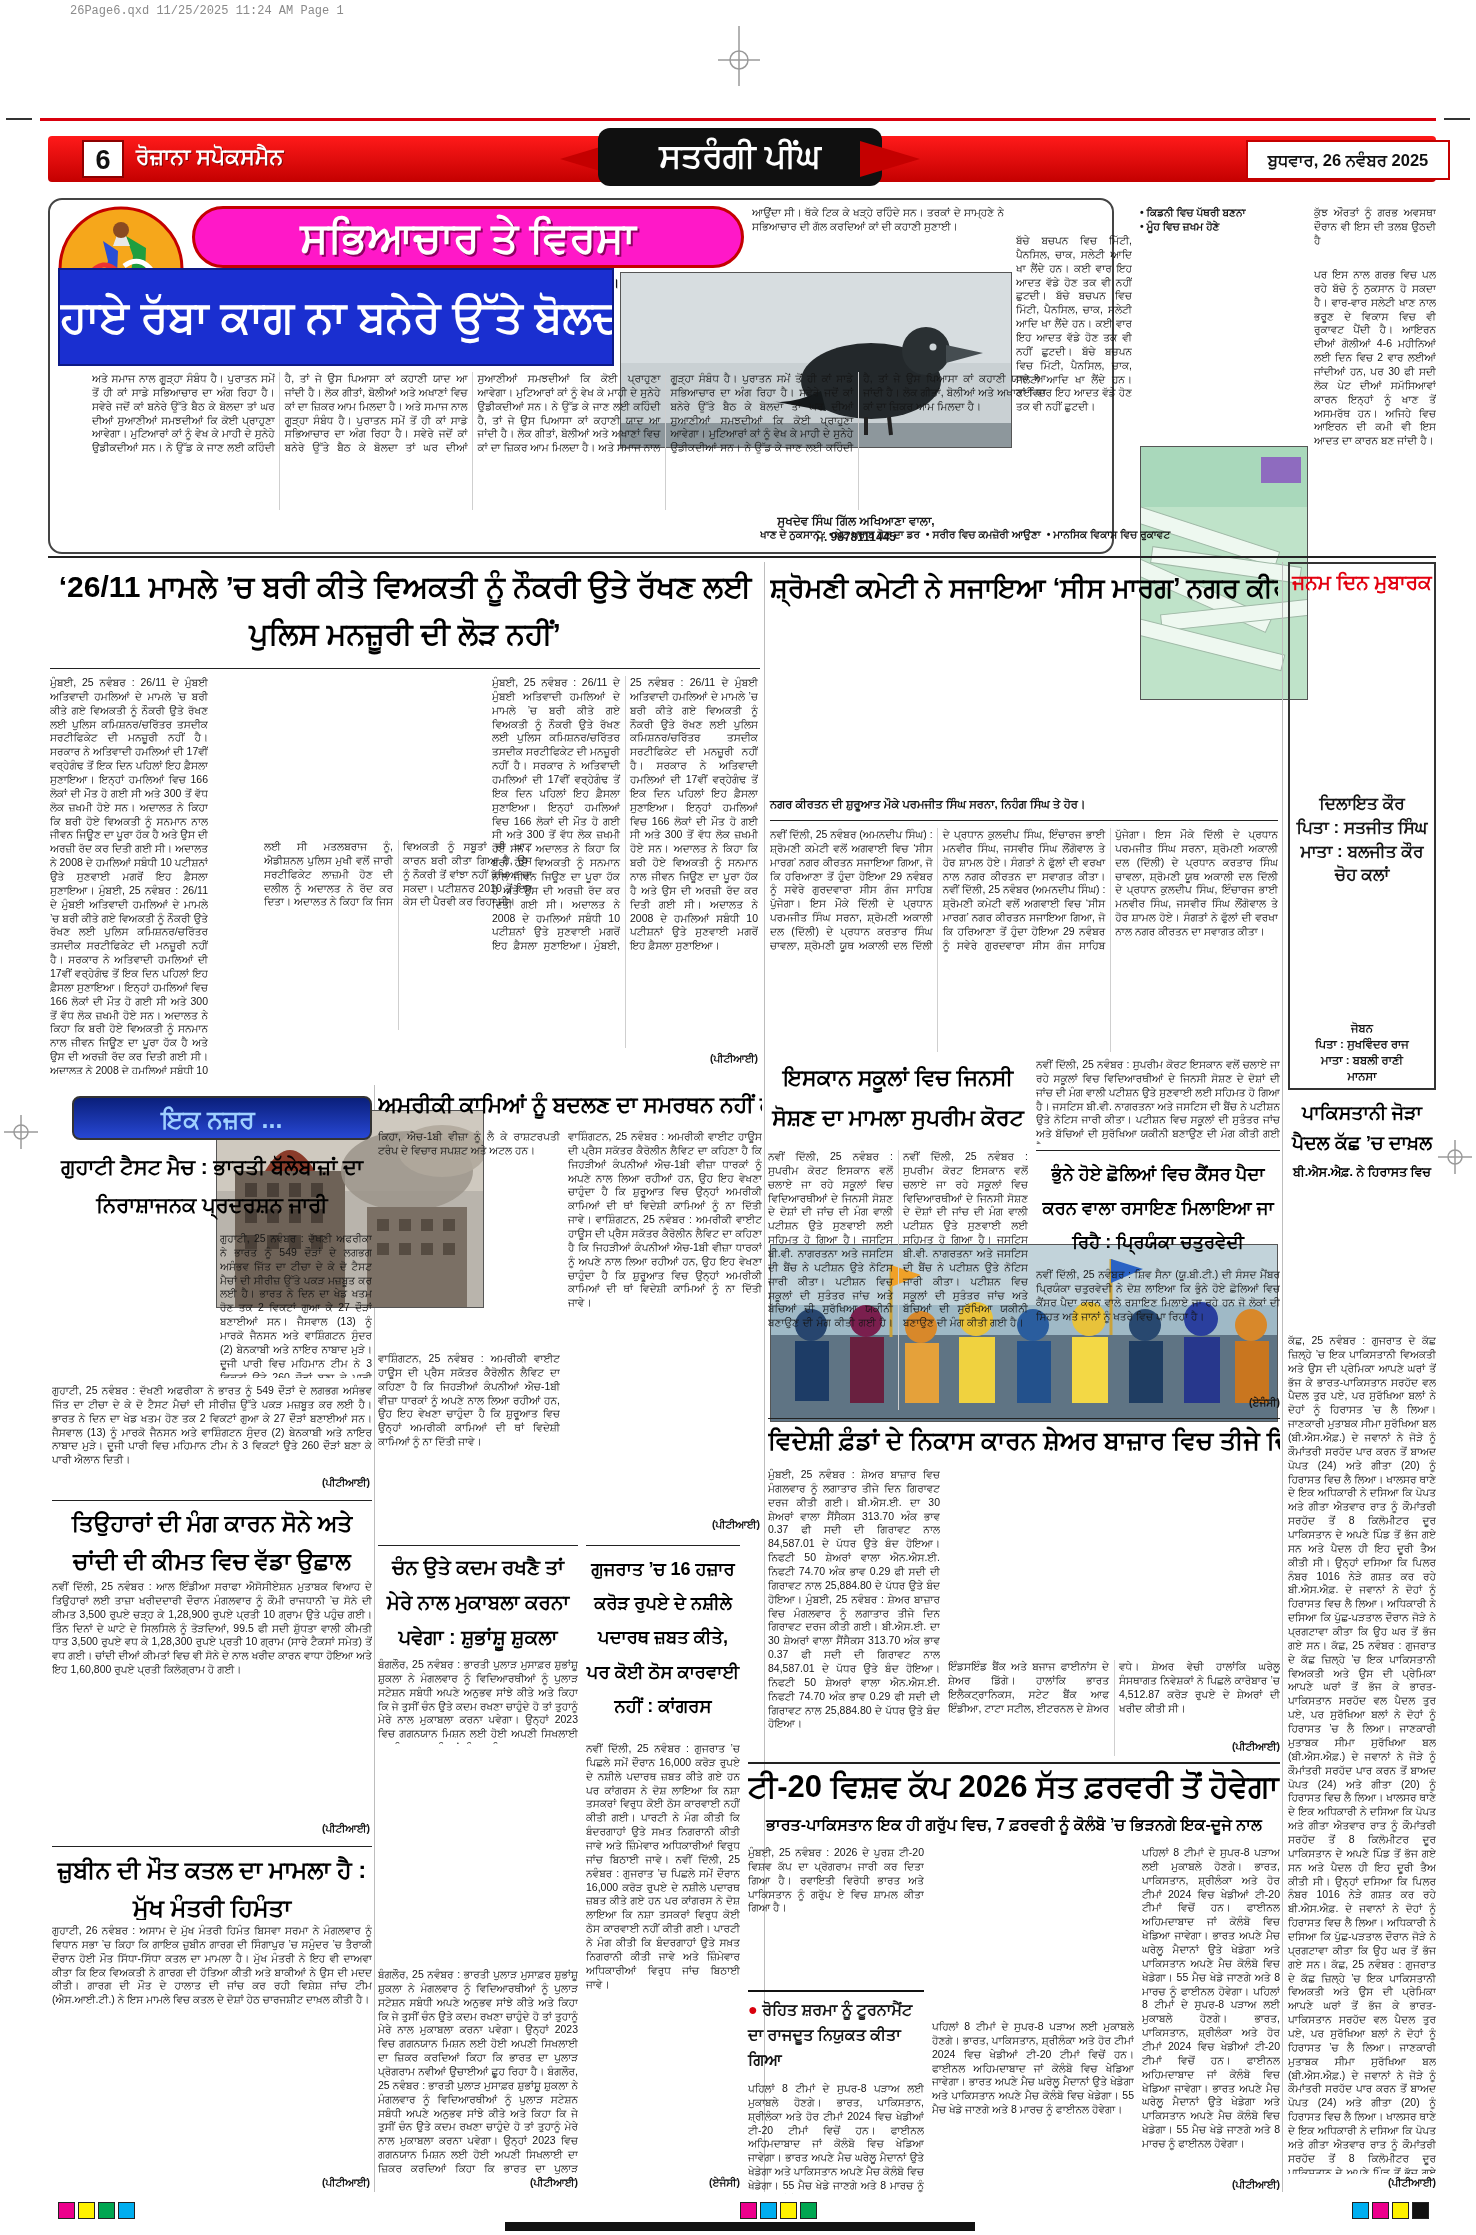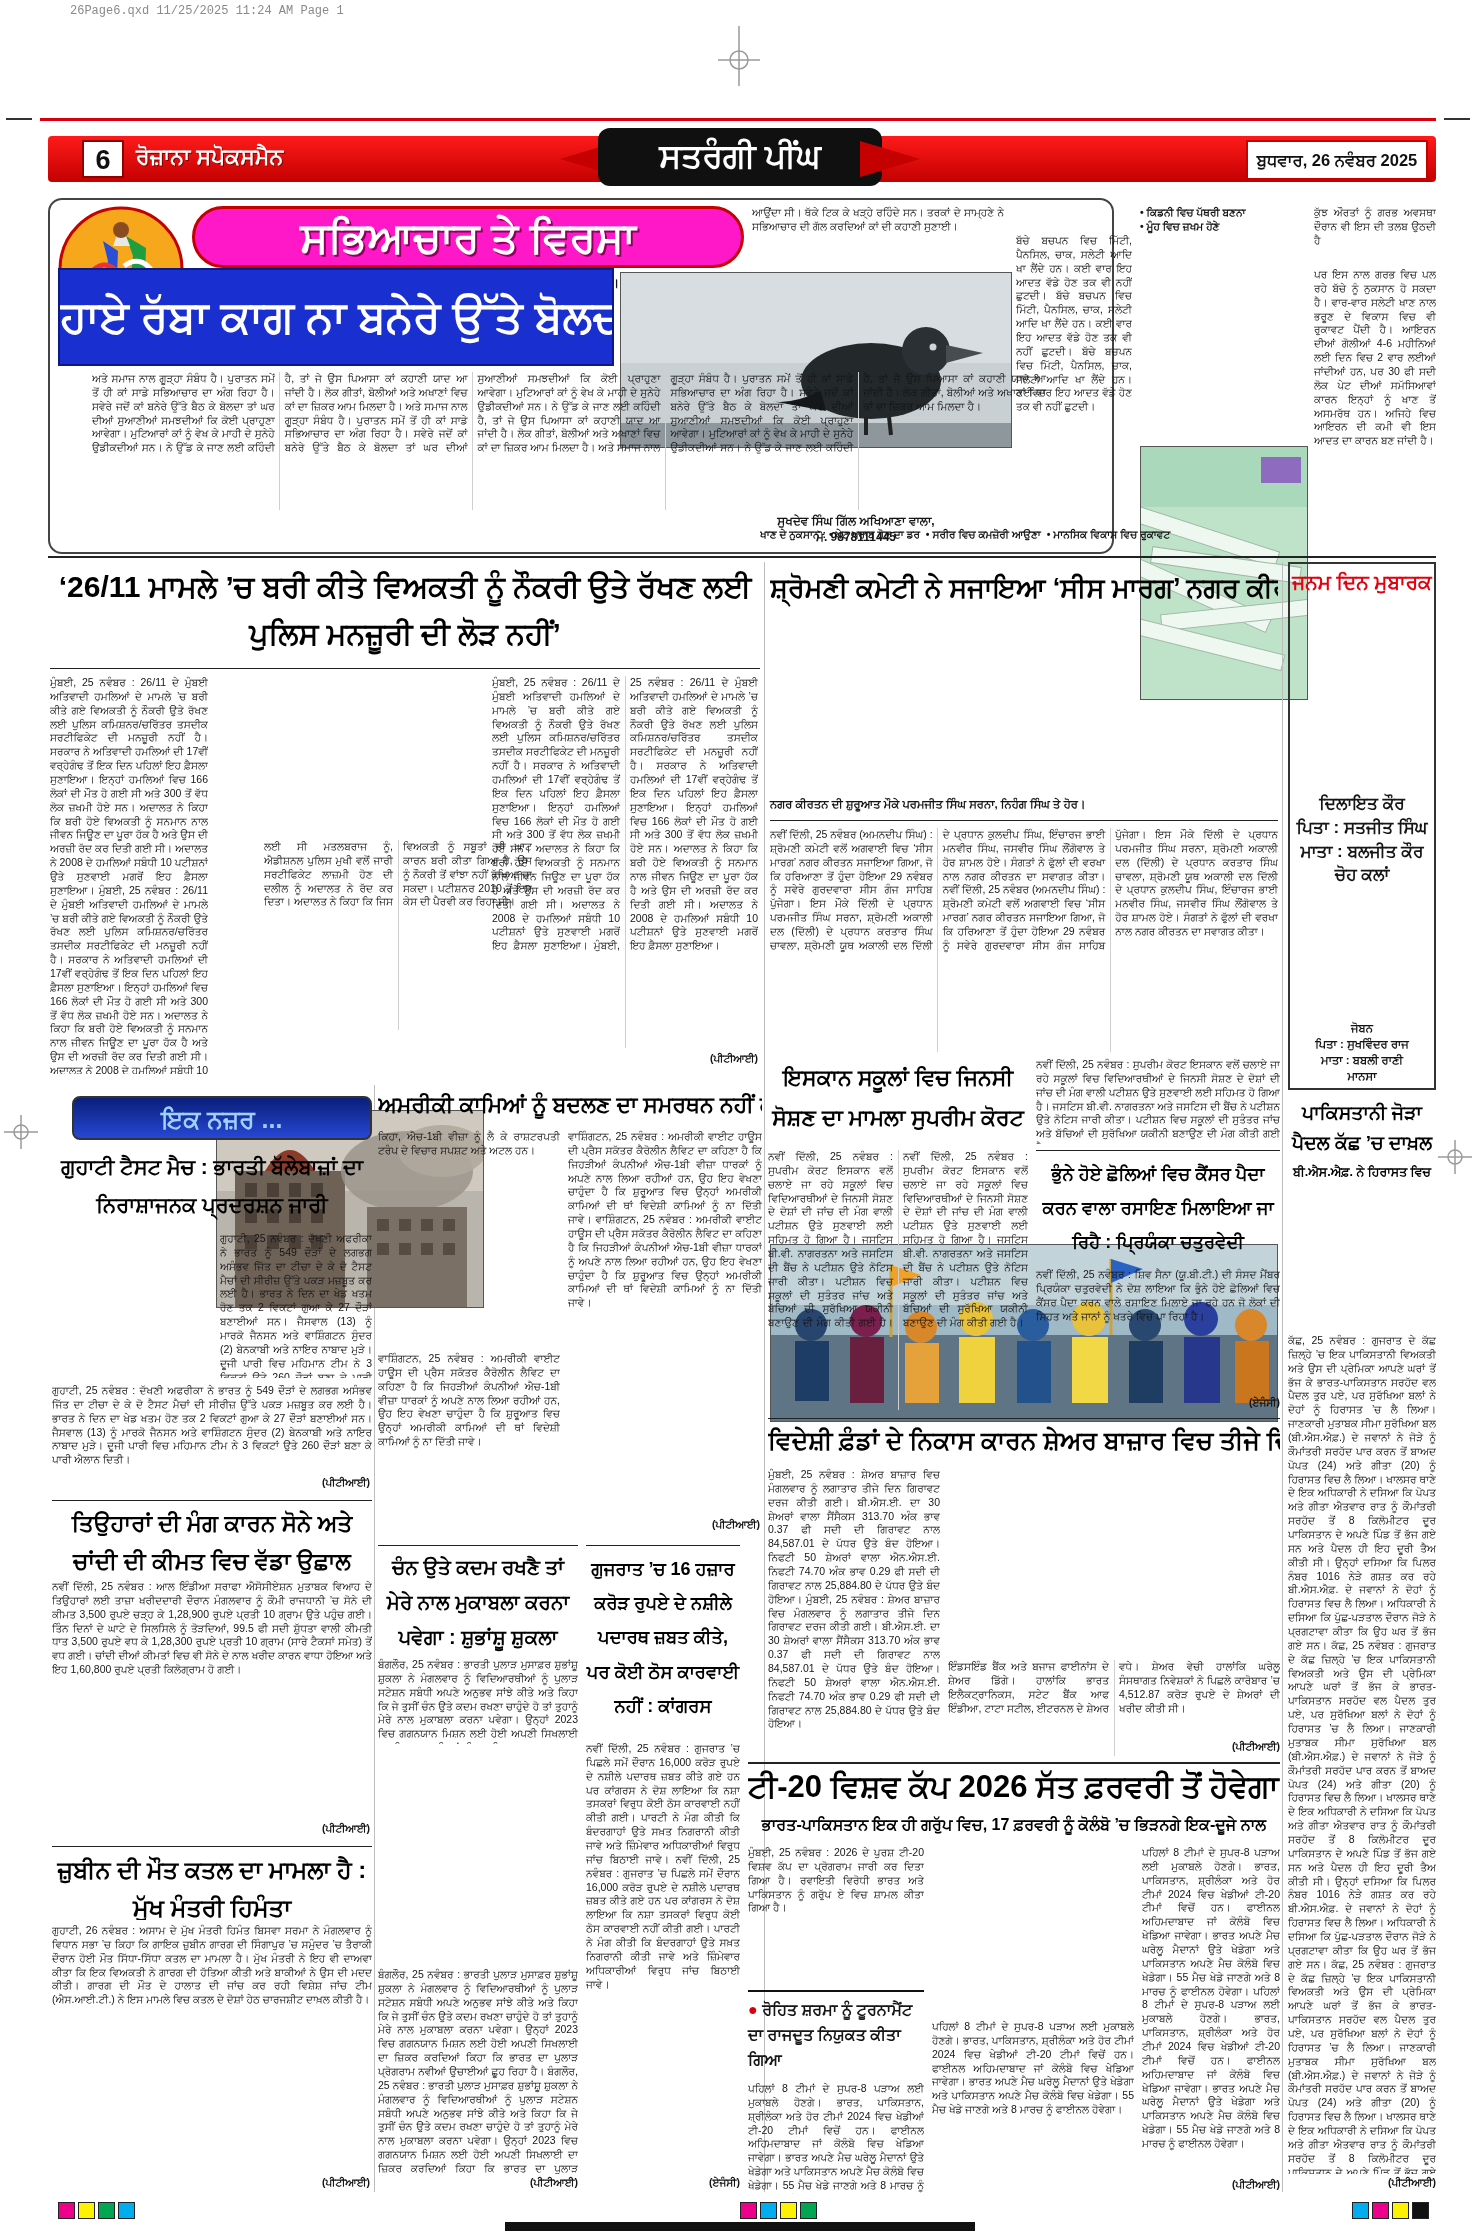--- a/index.html
+++ b/index.html
@@ -44,21 +44,21 @@
 <div class="abs" style="left:40px;top:118px;width:1396px;height:3px;background:#d9000d;"></div>
 <div class="abs" style="left:6px;top:118px;width:26px;height:2px;background:#333;"></div>
 <div class="abs" style="left:1444px;top:118px;width:26px;height:2px;background:#333;"></div>
 
 <div class="abs" style="left:48px;top:136px;width:1388px;height:46px;background:linear-gradient(#ff1a1a,#c40000);border-radius:4px;"></div>
 <div class="abs" style="left:82px;top:140px;width:42px;height:38px;background:#fff;border:2px solid #8d0000;text-align:center;font-weight:bold;font-size:27px;line-height:36px;color:#111;">6</div>
 <div class="abs" style="left:136px;top:144px;width:320px;height:32px;color:#fff;font-weight:bold;font-size:22px;text-shadow:1px 1px 0 #7a0000;">ਰੋਜ਼ਾਨਾ ਸਪੋਕਸਮੈਨ</div>
 <div class="abs" style="left:560px;top:141px;width:60px;height:36px;background:#c40000;clip-path:polygon(100% 0,100% 100%,0 50%);"></div>
 <div class="abs" style="left:598px;top:128px;width:284px;height:58px;background:#101010;border-radius:12px;color:#fff;text-align:center;font-weight:bold;font-size:33px;line-height:56px;">ਸਤਰੰਗੀ ਪੀਂਘ</div>
 <div class="abs" style="left:860px;top:141px;width:60px;height:36px;background:#c40000;clip-path:polygon(0 0,0 100%,100% 50%);"></div>
-<div class="abs" style="left:1246px;top:140px;width:182px;height:40px;background:#fff;border:2px solid #c40000;text-align:center;font-weight:bold;font-size:16.5px;line-height:36px;color:#111;">ਬੁਧਵਾਰ, 26 ਨਵੰਬਰ 2025</div>
+<div class="abs" style="left:1246px;top:140px;width:204px;height:40px;background:#fff;border:2px solid #c40000;text-align:center;font-weight:bold;font-size:16.5px;line-height:36px;color:#111;">ਬੁਧਵਾਰ, 26 ਨਵੰਬਰ 2025</div>
 
 <div class="abs" style="left:48px;top:198px;width:1066px;height:356px;border:2px solid #444;border-radius:14px;"></div>
 
 <svg class="abs" style="left:58px;top:206px;" width="126" height="126" viewBox="0 0 126 126">
   <circle cx="63" cy="63" r="61" fill="#f6a71b" stroke="#c40000" stroke-width="3"></circle>
   <path d="M40 95 L50 55 L45 35 L60 45 L58 95 Z" fill="#2a4fd7"></path>
   <path d="M70 95 L75 50 L68 30 L88 42 L86 95 Z" fill="#1f9e3f"></path>
   <path d="M55 40 L63 18 L72 40 Z" fill="#e8e8e8"></path>
   <circle cx="63" cy="24" r="8" fill="#8a4b21"></circle>
   <path d="M30 70 Q45 50 60 66" stroke="#e33" stroke-width="5" fill="none"></path>
@@ -222,21 +222,21 @@
 <div class="abs body-txt just" style="left:1036px;top:1268px;width:244px;height:126px;">ਨਵੀਂ ਦਿੱਲੀ, 25 ਨਵੰਬਰ : ਸ਼ਿਵ ਸੈਨਾ (ਯੂ.ਬੀ.ਟੀ.) ਦੀ ਸੰਸਦ ਮੈਂਬਰ ਪ੍ਰਿਯੰਕਾ ਚਤੁਰਵੇਦੀ ਨੇ ਦੋਸ਼ ਲਾਇਆ ਕਿ ਭੁੰਨੇ ਹੋਏ ਛੋਲਿਆਂ ਵਿਚ ਕੈਂਸਰ ਪੈਦਾ ਕਰਨ ਵਾਲੇ ਰਸਾਇਣ ਮਿਲਾਏ ਜਾ ਰਹੇ ਹਨ ਜੋ ਲੋਕਾਂ ਦੀ ਸਿਹਤ ਅਤੇ ਜਾਨਾਂ ਨੂੰ ਖਤਰੇ ਵਿਚ ਪਾ ਰਿਹਾ ਹੈ।</div>
 <div class="abs body-txt agency" style="left:1212px;top:1396px;width:68px;height:16px;text-align:right;">(ਏਜੰਸੀ)</div>
 
 <div class="abs hl" style="left:768px;top:1418px;width:512px;height:42px;font-size:25px;line-height:42px;white-space:nowrap;border-top:1.5px solid #222;">ਵਿਦੇਸ਼ੀ ਫ਼ੰਡਾਂ ਦੇ ਨਿਕਾਸ ਕਾਰਨ ਸ਼ੇਅਰ ਬਾਜ਼ਾਰ ਵਿਚ ਤੀਜੇ ਦਿਨ ਵੀ ਗਿਰਾਵਟ</div>
 <div class="abs body-txt just" style="left:768px;top:1468px;width:172px;height:288px;">ਮੁੰਬਈ, 25 ਨਵੰਬਰ : ਸ਼ੇਅਰ ਬਾਜ਼ਾਰ ਵਿਚ ਮੰਗਲਵਾਰ ਨੂੰ ਲਗਾਤਾਰ ਤੀਜੇ ਦਿਨ ਗਿਰਾਵਟ ਦਰਜ ਕੀਤੀ ਗਈ। ਬੀ.ਐਸ.ਈ. ਦਾ 30 ਸ਼ੇਅਰਾਂ ਵਾਲਾ ਸੈਂਸੈਕਸ 313.70 ਅੰਕ ਭਾਵ 0.37 ਫੀ ਸਦੀ ਦੀ ਗਿਰਾਵਟ ਨਾਲ 84,587.01 ਦੇ ਪੱਧਰ ਉਤੇ ਬੰਦ ਹੋਇਆ। ਨਿਫਟੀ 50 ਸ਼ੇਅਰਾਂ ਵਾਲਾ ਐਨ.ਐਸ.ਈ. ਨਿਫਟੀ 74.70 ਅੰਕ ਭਾਵ 0.29 ਫੀ ਸਦੀ ਦੀ ਗਿਰਾਵਟ ਨਾਲ 25,884.80 ਦੇ ਪੱਧਰ ਉਤੇ ਬੰਦ ਹੋਇਆ। ਮੁੰਬਈ, 25 ਨਵੰਬਰ : ਸ਼ੇਅਰ ਬਾਜ਼ਾਰ ਵਿਚ ਮੰਗਲਵਾਰ ਨੂੰ ਲਗਾਤਾਰ ਤੀਜੇ ਦਿਨ ਗਿਰਾਵਟ ਦਰਜ ਕੀਤੀ ਗਈ। ਬੀ.ਐਸ.ਈ. ਦਾ 30 ਸ਼ੇਅਰਾਂ ਵਾਲਾ ਸੈਂਸੈਕਸ 313.70 ਅੰਕ ਭਾਵ 0.37 ਫੀ ਸਦੀ ਦੀ ਗਿਰਾਵਟ ਨਾਲ 84,587.01 ਦੇ ਪੱਧਰ ਉਤੇ ਬੰਦ ਹੋਇਆ। ਨਿਫਟੀ 50 ਸ਼ੇਅਰਾਂ ਵਾਲਾ ਐਨ.ਐਸ.ਈ. ਨਿਫਟੀ 74.70 ਅੰਕ ਭਾਵ 0.29 ਫੀ ਸਦੀ ਦੀ ਗਿਰਾਵਟ ਨਾਲ 25,884.80 ਦੇ ਪੱਧਰ ਉਤੇ ਬੰਦ ਹੋਇਆ।</div>
 
 <div class="abs body-txt just cols2" style="left:948px;top:1660px;width:332px;height:96px;">ਇੰਡਸਇੰਡ ਬੈਂਕ ਅਤੇ ਬਜਾਜ ਫਾਈਨਾਂਸ ਦੇ ਸ਼ੇਅਰ ਡਿੱਗੇ। ਹਾਲਾਂਕਿ ਭਾਰਤ ਇਲੈਕਟ੍ਰਾਨਿਕਸ, ਸਟੇਟ ਬੈਂਕ ਆਫ ਇੰਡੀਆ, ਟਾਟਾ ਸਟੀਲ, ਈਟਰਨਲ ਦੇ ਸ਼ੇਅਰ ਵਧੇ। ਸ਼ੇਅਰ ਵੇਚੀ ਹਾਲਾਂਕਿ ਘਰੇਲੂ ਸੰਸਥਾਗਤ ਨਿਵੇਸ਼ਕਾਂ ਨੇ ਪਿਛਲੇ ਕਾਰੋਬਾਰ ’ਚ 4,512.87 ਕਰੋੜ ਰੁਪਏ ਦੇ ਸ਼ੇਅਰਾਂ ਦੀ ਖਰੀਦ ਕੀਤੀ ਸੀ।</div>
 <div class="abs body-txt agency" style="left:1200px;top:1740px;width:80px;height:16px;text-align:right;">(ਪੀਟੀਆਈ)</div>
 
 <div class="abs hl" style="left:748px;top:1762px;width:532px;height:46px;font-size:31px;line-height:46px;white-space:nowrap;border-top:2px solid #222;">ਟੀ-20 ਵਿਸ਼ਵ ਕੱਪ 2026 ਸੱਤ ਫ਼ਰਵਰੀ ਤੋਂ ਹੋਵੇਗਾ ਸ਼ੁਰੂ</div>
-<div class="abs hl" style="left:748px;top:1812px;width:532px;height:26px;font-size:16px;line-height:26px;white-space:nowrap;">ਭਾਰਤ-ਪਾਕਿਸਤਾਨ ਇਕ ਹੀ ਗਰੁੱਪ ਵਿਚ, 17 ਫ਼ਰਵਰੀ ਨੂੰ ਕੋਲੰਬੋ ’ਚ ਭਿੜਨਗੇ ਇਕ-ਦੂਜੇ ਨਾਲ</div>
+<div class="abs hl" style="left:748px;top:1812px;width:532px;height:26px;font-size:16px;line-height:26px;white-space:nowrap;">ਭਾਰਤ-ਪਾਕਿਸਤਾਨ ਇਕ ਹੀ ਗਰੁੱਪ ਵਿਚ, 7 ਫ਼ਰਵਰੀ ਨੂੰ ਕੋਲੰਬੋ ’ਚ ਭਿੜਨਗੇ ਇਕ-ਦੂਜੇ ਨਾਲ</div>
 
 <div class="abs body-txt just" style="left:748px;top:1846px;width:176px;height:140px;">ਮੁੰਬਈ, 25 ਨਵੰਬਰ : 2026 ਦੇ ਪੁਰਸ਼ ਟੀ-20 ਵਿਸ਼ਵ ਕੱਪ ਦਾ ਪ੍ਰੋਗਰਾਮ ਜਾਰੀ ਕਰ ਦਿਤਾ ਗਿਆ ਹੈ। ਰਵਾਇਤੀ ਵਿਰੋਧੀ ਭਾਰਤ ਅਤੇ ਪਾਕਿਸਤਾਨ ਨੂੰ ਗਰੁੱਪ ਏ ਵਿਚ ਸ਼ਾਮਲ ਕੀਤਾ ਗਿਆ ਹੈ।</div>
 <div class="abs" style="left:748px;top:1990px;width:176px;border-top:2px solid #111;"></div>
 <div class="abs" style="left:748px;top:1998px;width:176px;height:78px;font-weight:bold;font-size:16px;line-height:1.55;">
   <span style="color:#d9000d;">●</span>
   <span>ਰੋਹਿਤ ਸ਼ਰਮਾ ਨੂੰ ਟੂਰਨਾਮੈਂਟ ਦਾ ਰਾਜਦੂਤ ਨਿਯੁਕਤ ਕੀਤਾ ਗਿਆ</span>
 </div>
 <div class="abs body-txt just" style="left:748px;top:2082px;width:176px;height:112px;">ਪਹਿਲਾਂ 8 ਟੀਮਾਂ ਦੇ ਸੁਪਰ-8 ਪੜਾਅ ਲਈ ਮੁਕਾਬਲੇ ਹੋਣਗੇ। ਭਾਰਤ, ਪਾਕਿਸਤਾਨ, ਸ਼੍ਰੀਲੰਕਾ ਅਤੇ ਹੋਰ ਟੀਮਾਂ 2024 ਵਿਚ ਖੇਡੀਆਂ ਟੀ-20 ਟੀਮਾਂ ਵਿਚੋਂ ਹਨ। ਫਾਈਨਲ ਅਹਿਮਦਾਬਾਦ ਜਾਂ ਕੋਲੰਬੋ ਵਿਚ ਖੇਡਿਆ ਜਾਵੇਗਾ। ਭਾਰਤ ਅਪਣੇ ਮੈਚ ਘਰੇਲੂ ਮੈਦਾਨਾਂ ਉਤੇ ਖੇਡੇਗਾ ਅਤੇ ਪਾਕਿਸਤਾਨ ਅਪਣੇ ਮੈਚ ਕੋਲੰਬੋ ਵਿਚ ਖੇਡੇਗਾ। 55 ਮੈਚ ਖੇਡੇ ਜਾਣਗੇ ਅਤੇ 8 ਮਾਰਚ ਨੂੰ ਫਾਈਨਲ ਹੋਵੇਗਾ।</div>
 
 <div class="abs body-txt just" style="left:932px;top:2020px;width:202px;height:174px;">ਪਹਿਲਾਂ 8 ਟੀਮਾਂ ਦੇ ਸੁਪਰ-8 ਪੜਾਅ ਲਈ ਮੁਕਾਬਲੇ ਹੋਣਗੇ। ਭਾਰਤ, ਪਾਕਿਸਤਾਨ, ਸ਼੍ਰੀਲੰਕਾ ਅਤੇ ਹੋਰ ਟੀਮਾਂ 2024 ਵਿਚ ਖੇਡੀਆਂ ਟੀ-20 ਟੀਮਾਂ ਵਿਚੋਂ ਹਨ। ਫਾਈਨਲ ਅਹਿਮਦਾਬਾਦ ਜਾਂ ਕੋਲੰਬੋ ਵਿਚ ਖੇਡਿਆ ਜਾਵੇਗਾ। ਭਾਰਤ ਅਪਣੇ ਮੈਚ ਘਰੇਲੂ ਮੈਦਾਨਾਂ ਉਤੇ ਖੇਡੇਗਾ ਅਤੇ ਪਾਕਿਸਤਾਨ ਅਪਣੇ ਮੈਚ ਕੋਲੰਬੋ ਵਿਚ ਖੇਡੇਗਾ। 55 ਮੈਚ ਖੇਡੇ ਜਾਣਗੇ ਅਤੇ 8 ਮਾਰਚ ਨੂੰ ਫਾਈਨਲ ਹੋਵੇਗਾ।</div>

